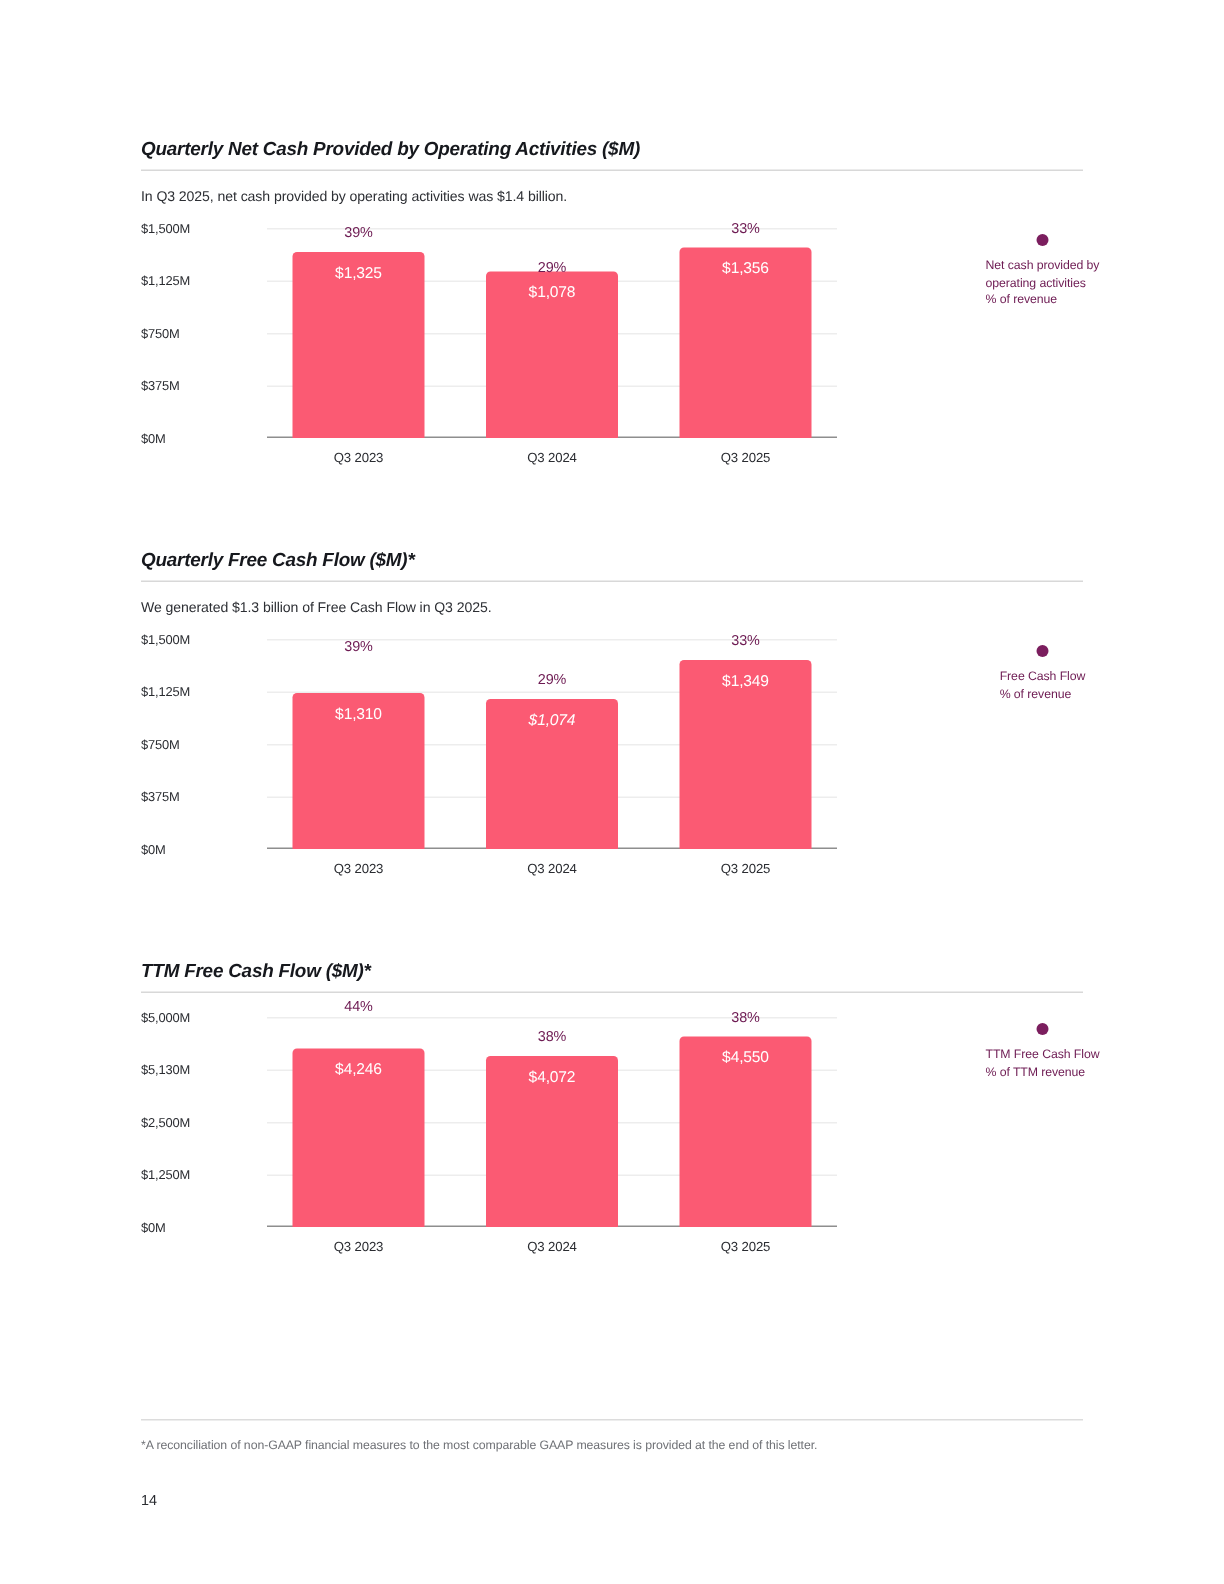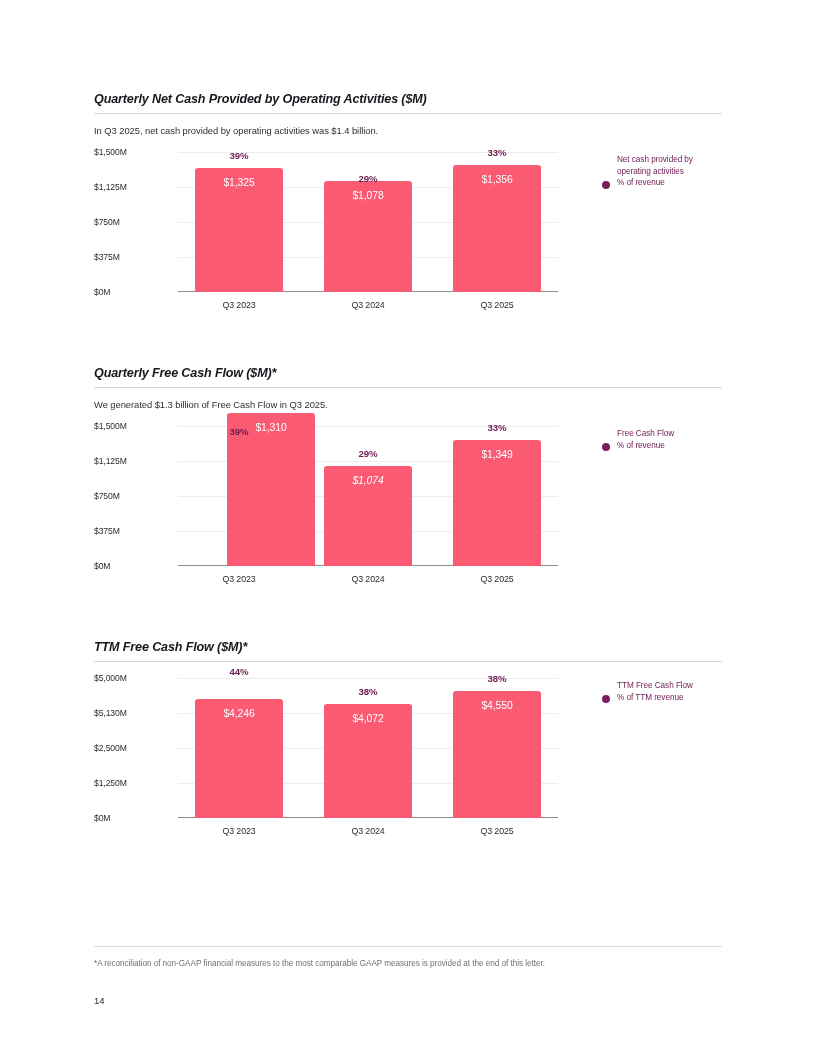--- a/index.html
+++ b/index.html
@@ -101,47 +101,48 @@
     font-size: 10.4px;
     color: #ffffff;
     letter-spacing: -0.1px;
   }
   .bar-pct {
     position: absolute;
     left: 0;
     width: 88px;
     text-align: center;
     font-size: 9.6px;
-    font-weight: bold;
+    font-weight: normal;
     color: #6d1a52;
     letter-spacing: -0.1px;
   }
   .xlabels {
     position: absolute;
     left: 84px; top: 148px;
     width: 380px;
   }
   .xlab {
     position: absolute;
     width: 88px;
     text-align: center;
     font-size: 8.8px;
     color: #2a2c31;
     letter-spacing: -0.1px;
   }
 
   
   .legend {
     position: absolute;
-    left: 508px;
+    left: 536px;
     top: 2px;
     width: 130px;
     display: flex;
     gap: 7px;
-    align-items: flex-end;
+    align-items: center;
+    flex-direction: column;
   }
   .legend-dot {
     width: 8px; height: 8px;
     border-radius: 50%;
     background: #7b1e5e;
     flex: 0 0 auto;
     margin-top: 2px;
   }
   .legend-text {
     font-size: 8.2px;
@@ -250,21 +251,21 @@
           </div>
         <div class="grid">
             <div class="baseline"></div>
             <div class="gline" style="top: 105px;"></div>
             <div class="gline" style="top: 70px;"></div>
             <div class="gline" style="top: 35px;"></div>
             <div class="gline" style="top: 0px;"></div>
           </div>
         <div class="bars">
             <div class="barwrap" style="left: 17px;">
-              <div class="bar" style="height: 153px; margin-left: 32px;">
+              <div class="bar" style="height: 104px;">
                 <div class="bar-value">$1,310</div>
               </div>
               <div class="bar-pct" style="bottom: 129.267px;">39%</div>
             </div>
             <div class="barwrap" style="left: 146px;">
               <div class="bar" style="height: 100.24px; font-style: italic;">
                 <div class="bar-value">$1,074</div>
               </div>
               <div class="bar-pct" style="bottom: 107.24px;">29%</div>
             </div>

